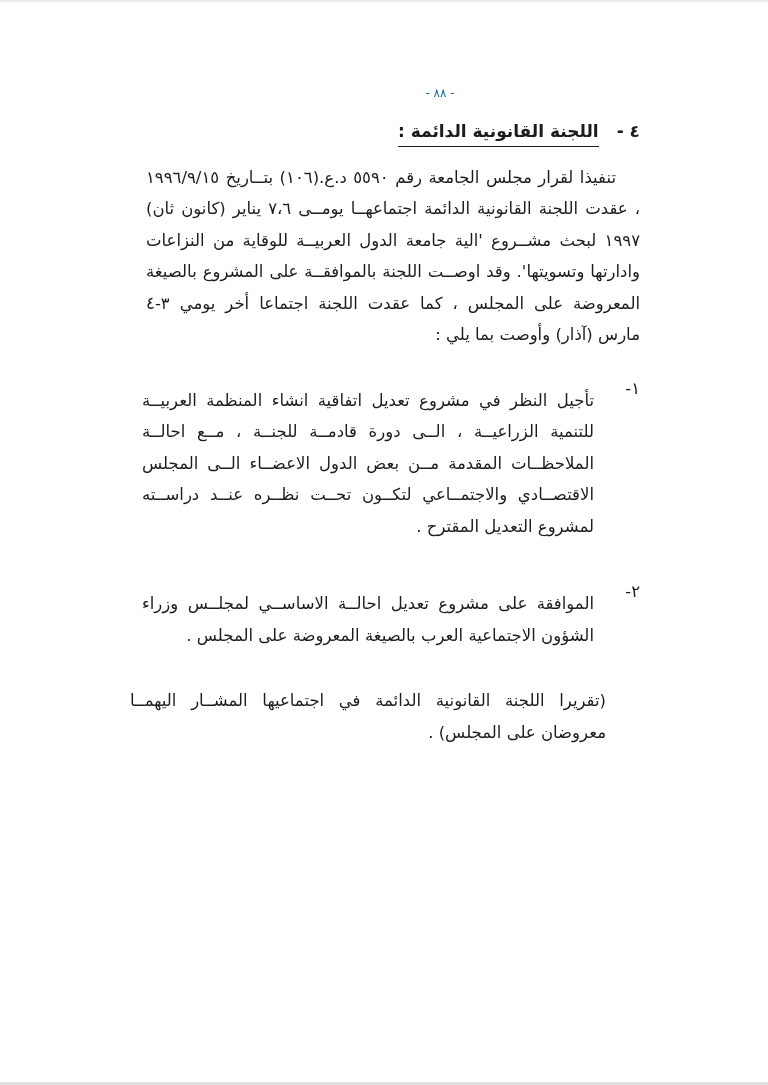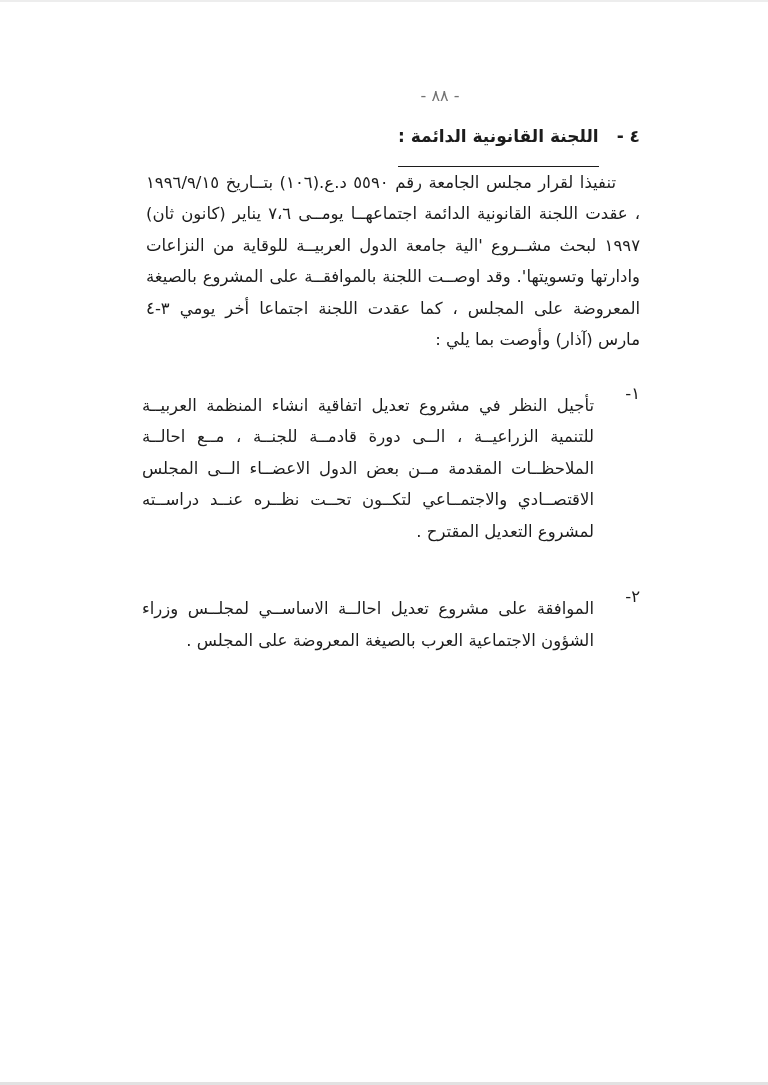--- a/index.html
+++ b/index.html
@@ -17,43 +17,43 @@
     font-family: "DejaVu Sans", sans-serif;
     padding: 84px 128px 0 130px;
     border-top: 2px solid #ededed;
     border-bottom: 3px solid #e2e2e2;
     overflow: hidden;
   }
   .page-number {
     text-align: center;
     position: relative;
     left: 55px;
-    font-size: 16px;
+    font-size: 12px;
     letter-spacing: 1px;
     margin-bottom: 16px;
-    color: #737373;
+    color: #0369a1;
   }
   .content {
     direction: rtl;
     font-size: 16.5px;
     line-height: 31.5px;
     text-align: justify;
   }
   .heading {
     font-weight: 700;
     font-size: 17px;
     margin: 12px 0 14px 0;
   }
   .h-num {
     display: inline-block;
     margin-left: 18px;
   }
   .h-title {
     border-bottom: 1.7px solid #1c1c1c;
-    padding-bottom: 20px;
+    padding-bottom: 5px;
   }
   .intro {
     margin: 0 0 22px 16px;
     text-indent: 24px;
   }
   .item {
     display: flex;
     margin: 0 0 22px 0;
   }
   .item-num {
@@ -88,15 +88,16 @@
     <div class="item">
       <span class="item-num">١-</span>
       <p class="item-text">تأجيل النظر في مشروع تعديل اتفاقية انشاء المنظمة العربيــة للتنمية الزراعيــة ، الــى دورة قادمــة للجنــة ، مــع احالــة الملاحظــات المقدمة مــن بعض الدول الاعضــاء الــى المجلس الاقتصــادي والاجتمــاعي لتكــون تحــت نظــره عنــد دراســته لمشروع التعديل المقترح .</p>
     </div>
 
     <div class="item">
       <span class="item-num">٢-</span>
       <p class="item-text">الموافقة على مشروع تعديل احالــة الاساســي لمجلــس وزراء الشؤون الاجتماعية العرب بالصيغة المعروضة على المجلس .</p>
     </div>
 
+    <p class="closing">(تقريرا اللجنة القانونية الدائمة في اجتماعيها المشــار اليهمــا معروضان على المجلس) .</p>
 
   </div>
 </div>
 
 </body></html>

